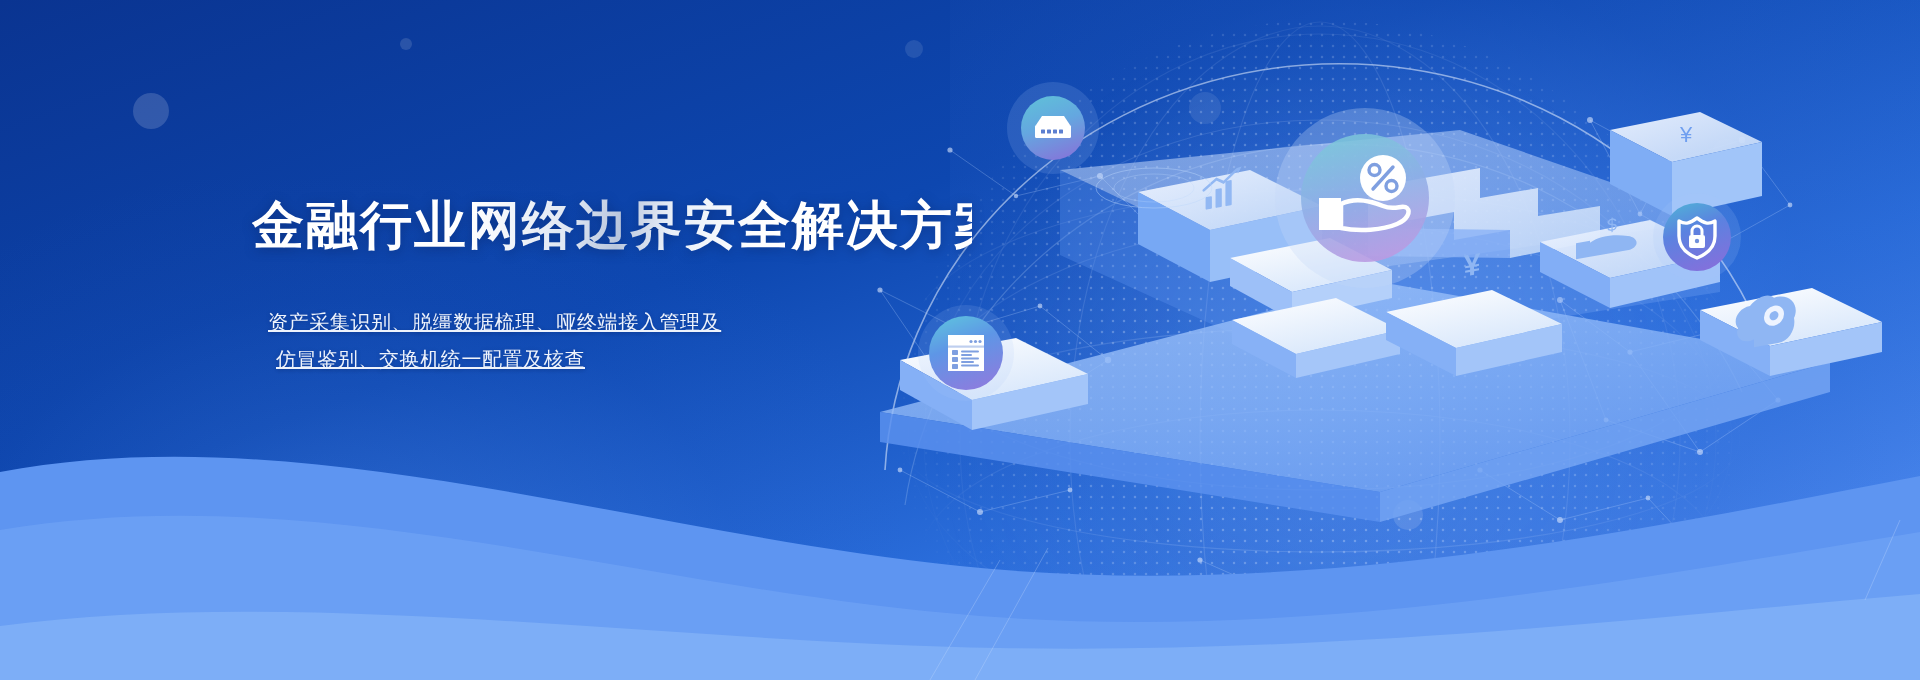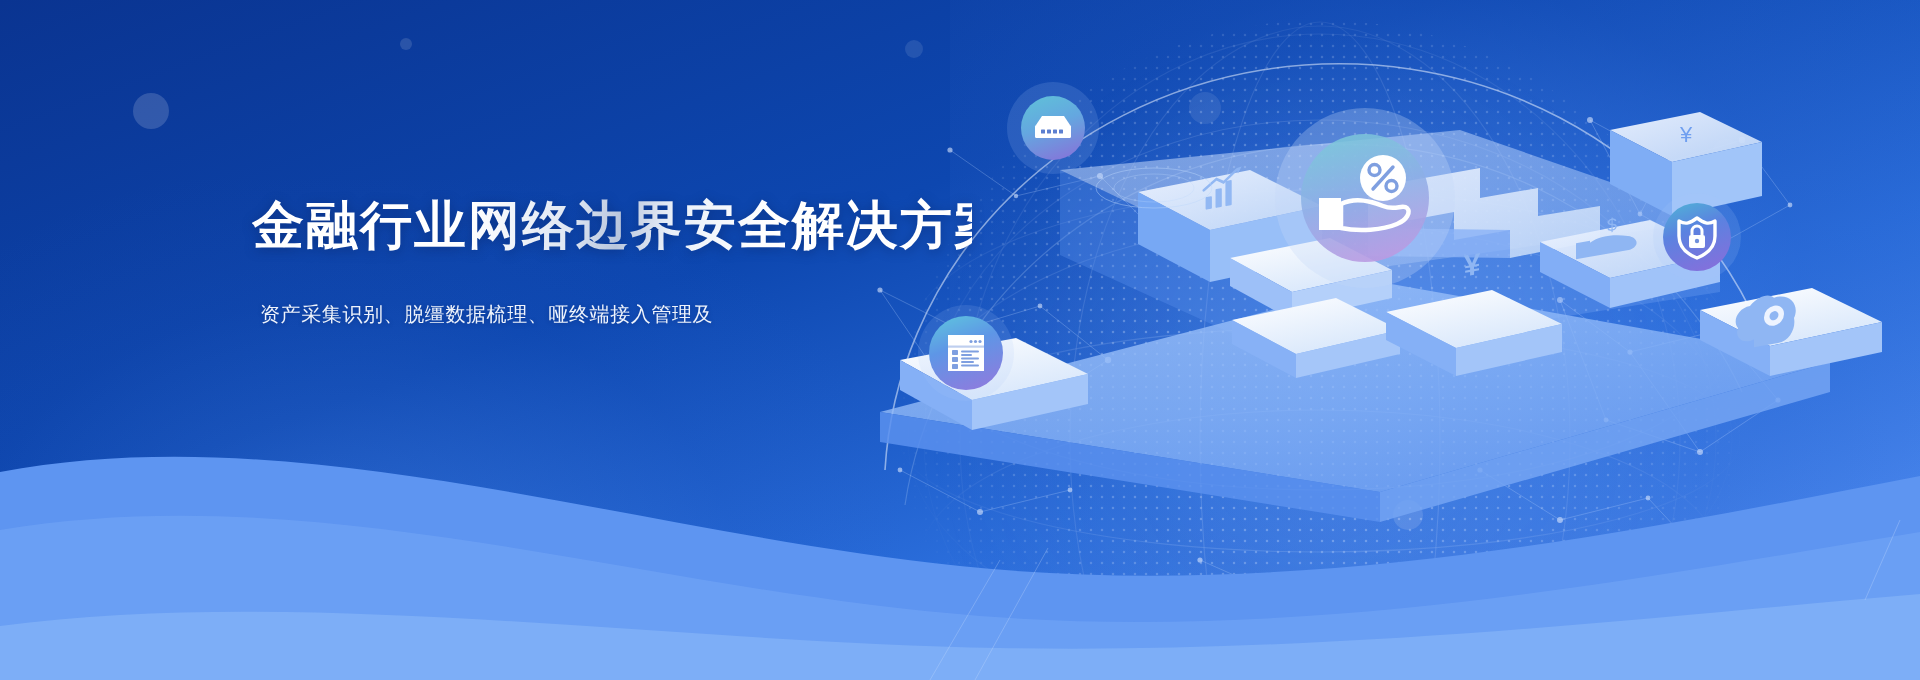--- a/index.html
+++ b/index.html
@@ -66,27 +66,28 @@
         #ffffff 0%, #ffffff 30%,
         #dfe7f3 44%, #b9c6dd 51%, #e9eff8 58%,
         #ffffff 72%, #ffffff 100%);
     -webkit-background-clip: text;
     background-clip: text;
     color: transparent;
     -webkit-text-fill-color: transparent;
     filter: drop-shadow(0 2px 6px rgba(4,30,90,0.45));
   }
   .sub {
-    margin: 8px;
+    margin: 16px;
     padding-top: 34px;
     font-size: 20px;
     line-height: 1.85;
     color: #eef3fc;
     letter-spacing: 0.6px;
     text-shadow: 0 1px 4px rgba(4,30,90,0.35);
+    text-decoration: underline;
   }
   .sub span { display: block; }
   .sub .l2 { padding-left: 8px; }
 
   
   .art { position: absolute; left: 820px; top: 30px; width: 1100px; height: 540px; }
   .art svg { display: block; }
 
   
   .badge {
@@ -223,20 +224,21 @@
         <circle cx="1290" cy="600" r="3"></circle>
       <circle cx="1380" cy="576" r="2.4"></circle>
         <circle cx="1450" cy="626" r="2.8"></circle>
     </g>
   </svg>
 
   <div class="copy">
     <h1 class="headline">金融行业网络边界安全解决方案</h1>
     <p class="sub">
       <span class="l1">资产采集识别、脱缰数据梳理、哑终端接入管理及</span>
+      <span class="l2">仿冒鉴别、交换机统一配置及核查</span>
     </p>
   </div>
 
   <div class="art">
     <svg width="1100" height="540" viewBox="0 0 1100 540" aria-hidden="true">
       <defs>
         <linearGradient id="tileG" x1="0" y1="0" x2="0.6" y2="1">
           <stop offset="0%" stop-color="#ffffff"></stop>
           <stop offset="100%" stop-color="#d8e7fb"></stop>
         </linearGradient>

